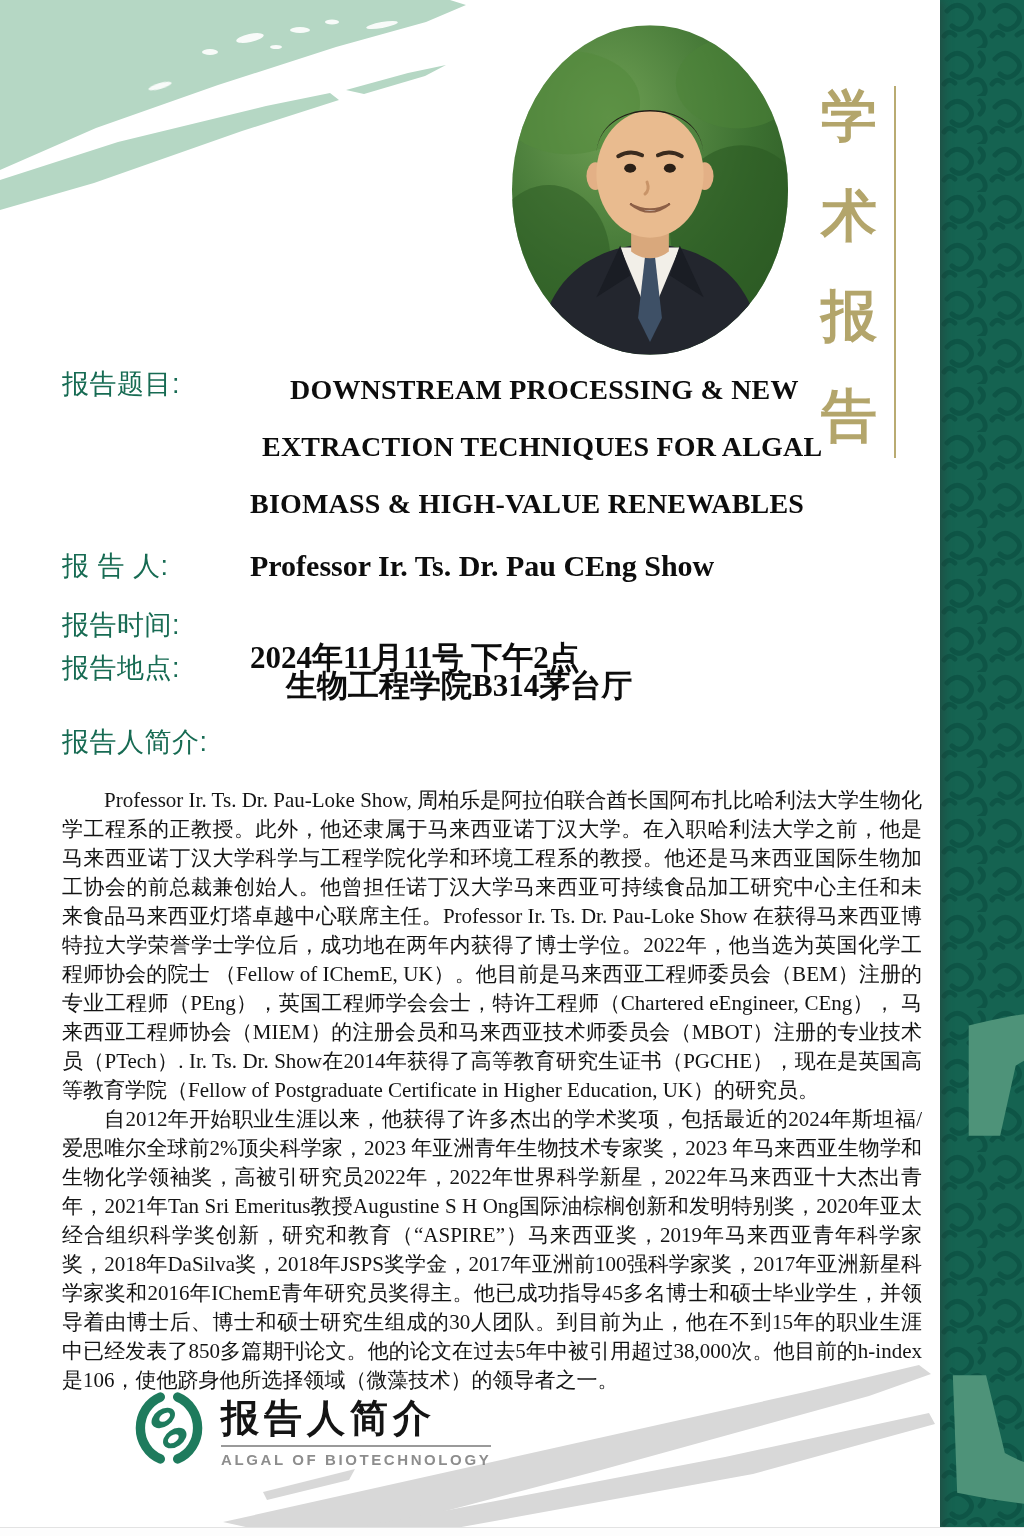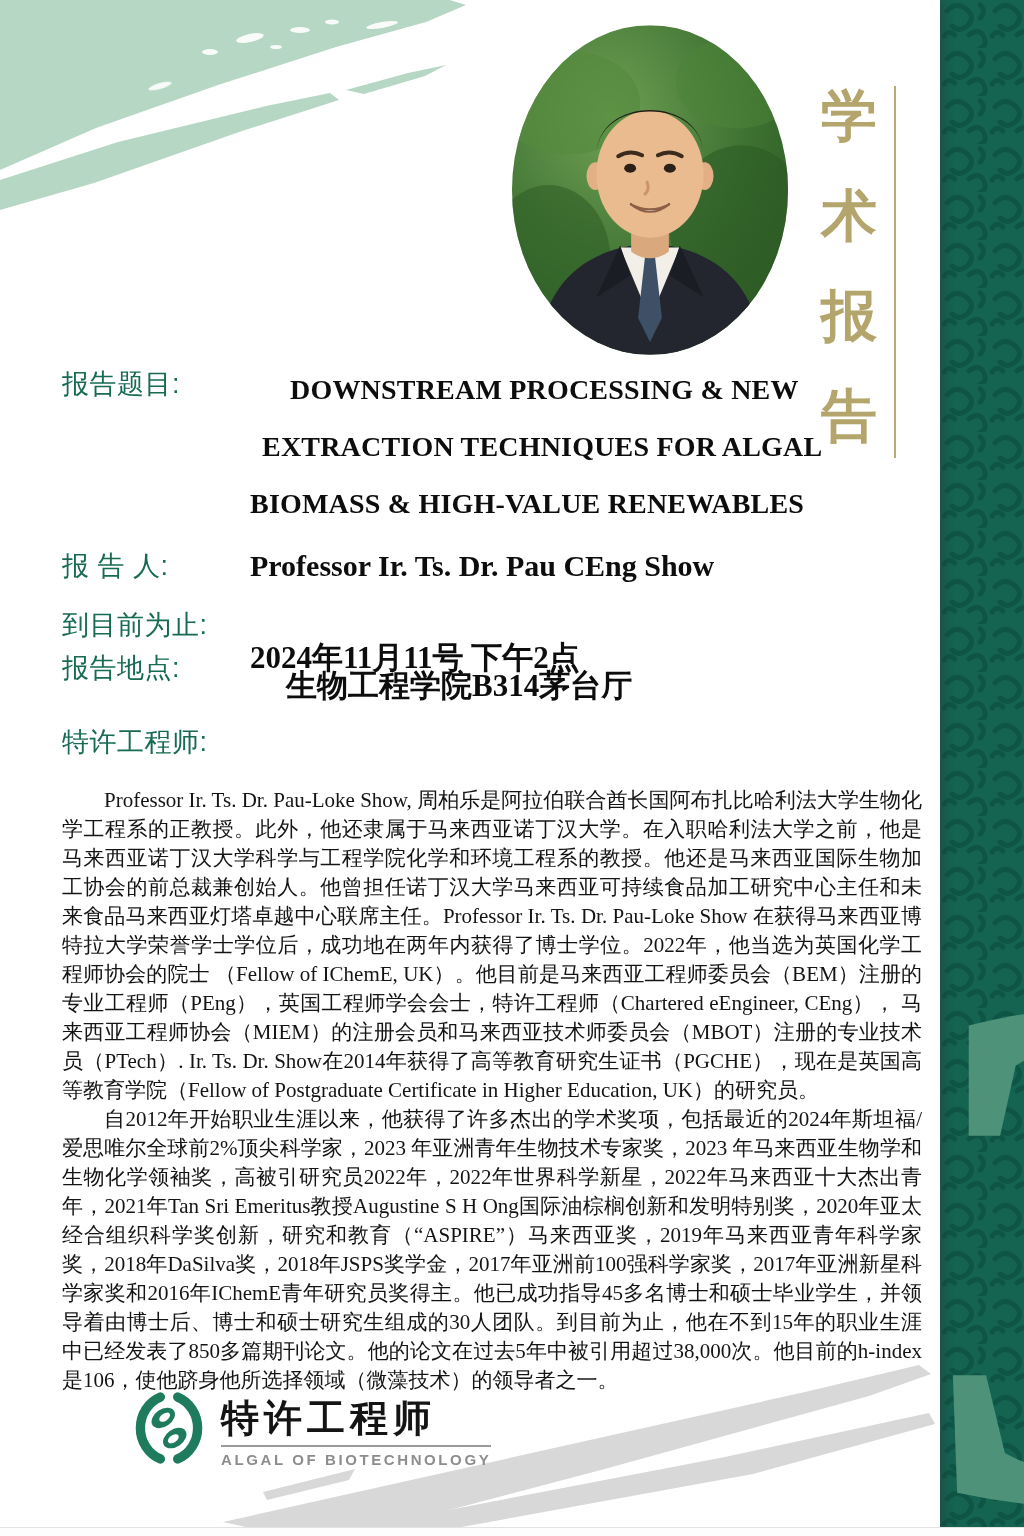--- a/index.html
+++ b/index.html
@@ -147,27 +147,27 @@
   <div class="banner-rule"></div>
 
   <div class="fl" id="fl-title">报告题目:</div>
   <div class="tl" id="tl1">DOWNSTREAM PROCESSING &amp; NEW</div>
   <div class="tl" id="tl2">EXTRACTION TECHNIQUES FOR ALGAL</div>
   <div class="tl" id="tl3">BIOMASS &amp; HIGH-VALUE RENEWABLES</div>
 
   <div class="fl" id="fl-speaker">报 告 人:</div>
   <div class="fv" id="fv-speaker">Professor Ir. Ts. Dr. Pau CEng Show</div>
 
-  <div class="fl" id="fl-time">到目前为止:</div>
+  <div class="fl" id="fl-time">报告时间:</div>
   <div class="fv" id="fv-time">2024年11月11号 下午2点</div>
 
   <div class="fl" id="fl-venue">报告地点:</div>
   <div class="fv" id="fv-venue">生物工程学院B314茅台厅</div>
 
-  <div class="fl" id="fl-bio">特许工程师:</div>
+  <div class="fl" id="fl-bio">报告人简介:</div>
 
   <div class="bio">
     <p>Professor Ir. Ts. Dr. Pau-Loke Show, 周柏乐是阿拉伯联合酋长国阿布扎比哈利法大学生物化学工程系的正教授。此外，他还隶属于马来西亚诺丁汉大学。在入职哈利法大学之前，他是马来西亚诺丁汉大学科学与工程学院化学和环境工程系的教授。他还是马来西亚国际生物加工协会的前总裁兼创始人。他曾担任诺丁汉大学马来西亚可持续食品加工研究中心主任和未来食品马来西亚灯塔卓越中心联席主任。Professor Ir. Ts. Dr. Pau-Loke Show 在获得马来西亚博特拉大学荣誉学士学位后，成功地在两年内获得了博士学位。2022年，他当选为英国化学工程师协会的院士 （Fellow of IChemE, UK）。他目前是马来西亚工程师委员会（BEM）注册的专业工程师（PEng），英国工程师学会会士，特许工程师（Chartered eEngineer, CEng）， 马来西亚工程师协会（MIEM）的注册会员和马来西亚技术师委员会（MBOT）注册的专业技术员（PTech）. Ir. Ts. Dr. Show在2014年获得了高等教育研究生证书（PGCHE），现在是英国高等教育学院（Fellow of Postgraduate Certificate in Higher Education, UK）的研究员。</p>
     <p>自2012年开始职业生涯以来，他获得了许多杰出的学术奖项，包括最近的2024年斯坦福/爱思唯尔全球前2%顶尖科学家，2023 年亚洲青年生物技术专家奖，2023 年马来西亚生物学和生物化学领袖奖，高被引研究员2022年，2022年世界科学新星，2022年马来西亚十大杰出青年，2021年Tan Sri Emeritus教授Augustine S H Ong国际油棕榈创新和发明特别奖，2020年亚太经合组织科学奖创新，研究和教育（“ASPIRE”）马来西亚奖，2019年马来西亚青年科学家奖，2018年DaSilva奖，2018年JSPS奖学金，2017年亚洲前100强科学家奖，2017年亚洲新星科学家奖和2016年IChemE青年研究员奖得主。他已成功指导45多名博士和硕士毕业学生，并领导着由博士后、博士和硕士研究生组成的30人团队。到目前为止，他在不到15年的职业生涯中已经发表了850多篇期刊论文。他的论文在过去5年中被引用超过38,000次。他目前的h-index是106，使他跻身他所选择领域（微藻技术）的领导者之一。</p>
   </div>
 
   <svg class="brush-bottom" viewBox="0 0 730 174">
     <g fill="#d8d8d8">
       <path d="M18 162 L600 32 L714 5 l12 9 -62 22 -268 74 -250 66 -42 5 Z"></path>
       <path d="M118 174 L520 97 L724 53 l6 11 -182 50 -330 60 Z"></path>
@@ -184,21 +184,21 @@
       <g fill="#1e7b5d">
         <ellipse cx="42" cy="38" rx="18" ry="12" transform="rotate(-35 42 38)"></ellipse>
         <ellipse cx="58" cy="66" rx="18" ry="12" transform="rotate(-35 58 66)"></ellipse>
       </g>
       <g fill="#ffffff">
         <ellipse cx="44" cy="37" rx="8.5" ry="5" transform="rotate(-35 44 37)"></ellipse>
         <ellipse cx="56" cy="67" rx="8.5" ry="5" transform="rotate(-35 56 67)"></ellipse>
       </g>
     </svg>
     <div class="logo-text">
-      <div class="logo-cn">特许工程师</div>
+      <div class="logo-cn">报告人简介</div>
       <div class="logo-divider"></div>
       <div class="logo-en">ALGAL OF BIOTECHNOLOGY</div>
     </div>
   </div>
 
 </div>
 
 <div class="bottom-strip"></div>
 
 </body></html>

